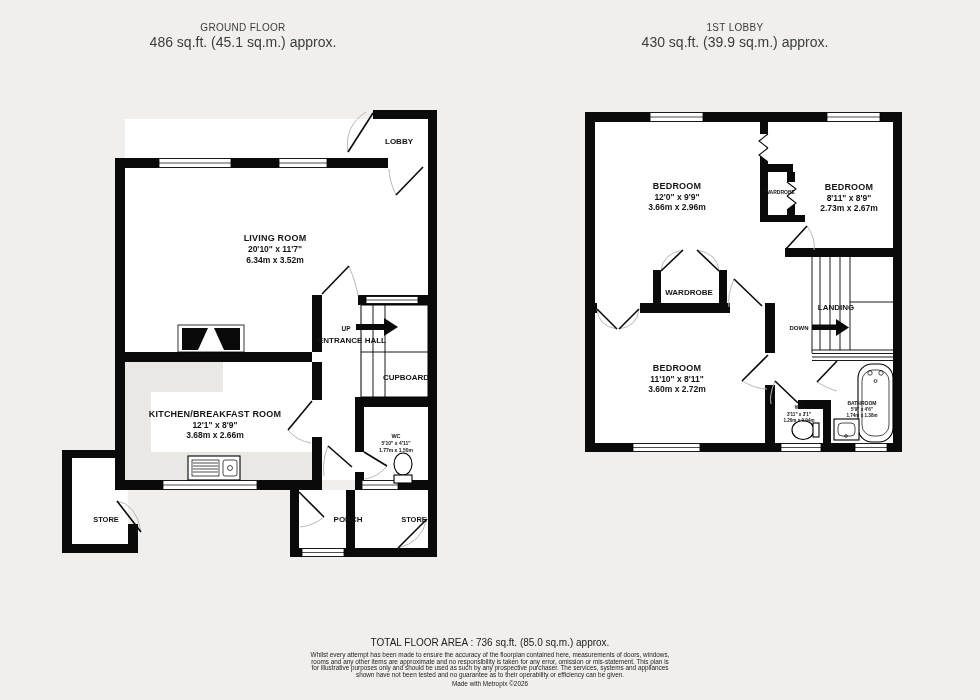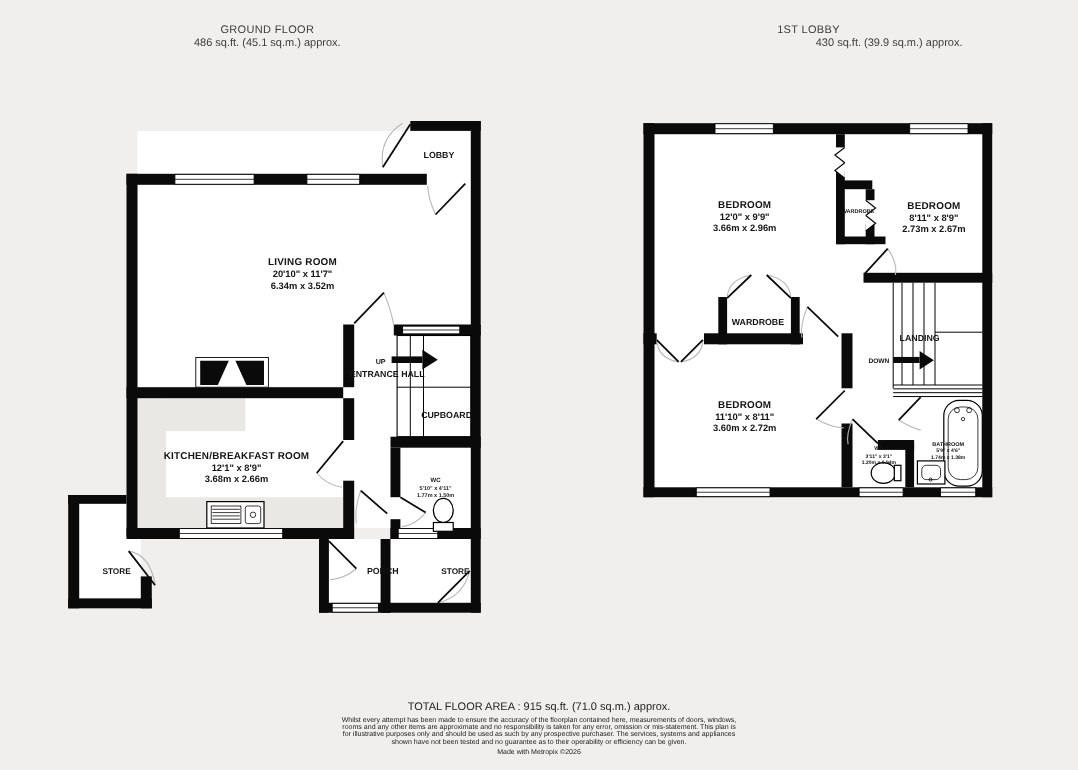--- a/index.html
+++ b/index.html
@@ -1,20 +1,20 @@
 <!DOCTYPE html>
 <html><head>
 <meta charset="utf-8">
 <style>
   html,body{margin:0;padding:0;}
   body{width:980px;height:700px;background:#f0efed;position:relative;overflow:hidden;
        font-family:"Liberation Sans",sans-serif;}
   .abs{position:absolute;}
   .hdr{font-size:10px;color:#3c3c3c;text-align:center;letter-spacing:.3px;}
-  .hdr2{font-size:10px;color:#3c3c3c;text-align:center;}
+  .hdr2{font-size:14px;color:#3c3c3c;text-align:center;}
   .total{font-size:10px;color:#222;text-align:center;}
   .disc{font-size:6.4px;line-height:6.7px;color:#222;text-align:center;}
   .credit{font-size:6.4px;line-height:7px;color:#222;text-align:center;margin-top:1px;}
   svg{position:absolute;left:0;top:0;}
   .wall{fill:#0a0a0a;}
   .win{fill:#ffffff;stroke:#000;stroke-width:.8;}
   .wl{stroke:#000;stroke-width:.7;}
   .thin{stroke:#000;stroke-width:1;fill:none;}
   .tread{stroke:#000;stroke-width:.9;}
   .arc{stroke:#b8b8b8;stroke-width:1;fill:none;}
@@ -34,21 +34,21 @@
   .tn{font-size:5.5px;}
   .tn5{font-size:5px;}
   .tn45{font-size:4.6px;}
 </style>
 </head>
 <body>
 
 <div class="abs hdr" style="left:103px;top:22px;width:280px;">GROUND FLOOR</div>
 <div class="abs hdr2" style="left:103px;top:34px;width:280px;">486 sq.ft. (45.1 sq.m.) approx.</div>
 <div class="abs hdr" style="left:595px;top:22px;width:280px;">1ST LOBBY</div>
-<div class="abs hdr2" style="left:595px;top:34px;width:280px;text-align:right;">430 sq.ft. (39.9 sq.m.) approx.</div>
+<div class="abs hdr2" style="left:595px;top:34px;width:280px;">430 sq.ft. (39.9 sq.m.) approx.</div>
 
 <svg width="980" height="700" viewBox="0 0 980 700">
 
   <g>
 
     <g>
       <rect x="125" y="119" width="303" height="361" fill="#fff"></rect>
       <rect x="72" y="458" width="56" height="86" fill="#fff"></rect>
       <rect x="299" y="490" width="129" height="58" fill="#fff"></rect>
     </g>
@@ -282,17 +282,17 @@
     <text class="dm" x="677" y="392">3.60m x 2.72m</text>
     <text class="tn5" x="799" y="409">WC</text>
     <text class="tn45" x="799" y="416">3'11" x 3'1"</text>
     <text class="tn45" x="799" y="422">1.20m x 0.94m</text>
     <text class="tn5" x="862" y="405">BATHROOM</text>
     <text class="tn45" x="862" y="411">5'9" x 4'6"</text>
     <text class="tn45" x="862" y="417">1.74m x 1.38m</text>
   </g>
 </svg>
 
-<div class="abs total" style="left:290px;top:637px;width:400px;">TOTAL FLOOR AREA : 915 sq.ft. (71.0 sq.m.) approx.</div>
+<div class="abs total" style="left:290px;top:637px;width:400px;">TOTAL FLOOR AREA : 736 sq.ft. (85.0 sq.m.) approx.</div>
 <div class="abs" style="left:310px;top:652px;width:360px;">
   <div class="disc">Whilst every attempt has been made to ensure the accuracy of the floorplan contained here, measurements of doors, windows, rooms and any other items are approximate and no responsibility is taken for any error, omission or mis-statement. This plan is for illustrative purposes only and should be used as such by any prospective purchaser. The services, systems and appliances shown have not been tested and no guarantee as to their operability or efficiency can be given.</div>
   <div class="credit">Made with Metropix ©2026</div>
 </div>
 
 </body></html>

